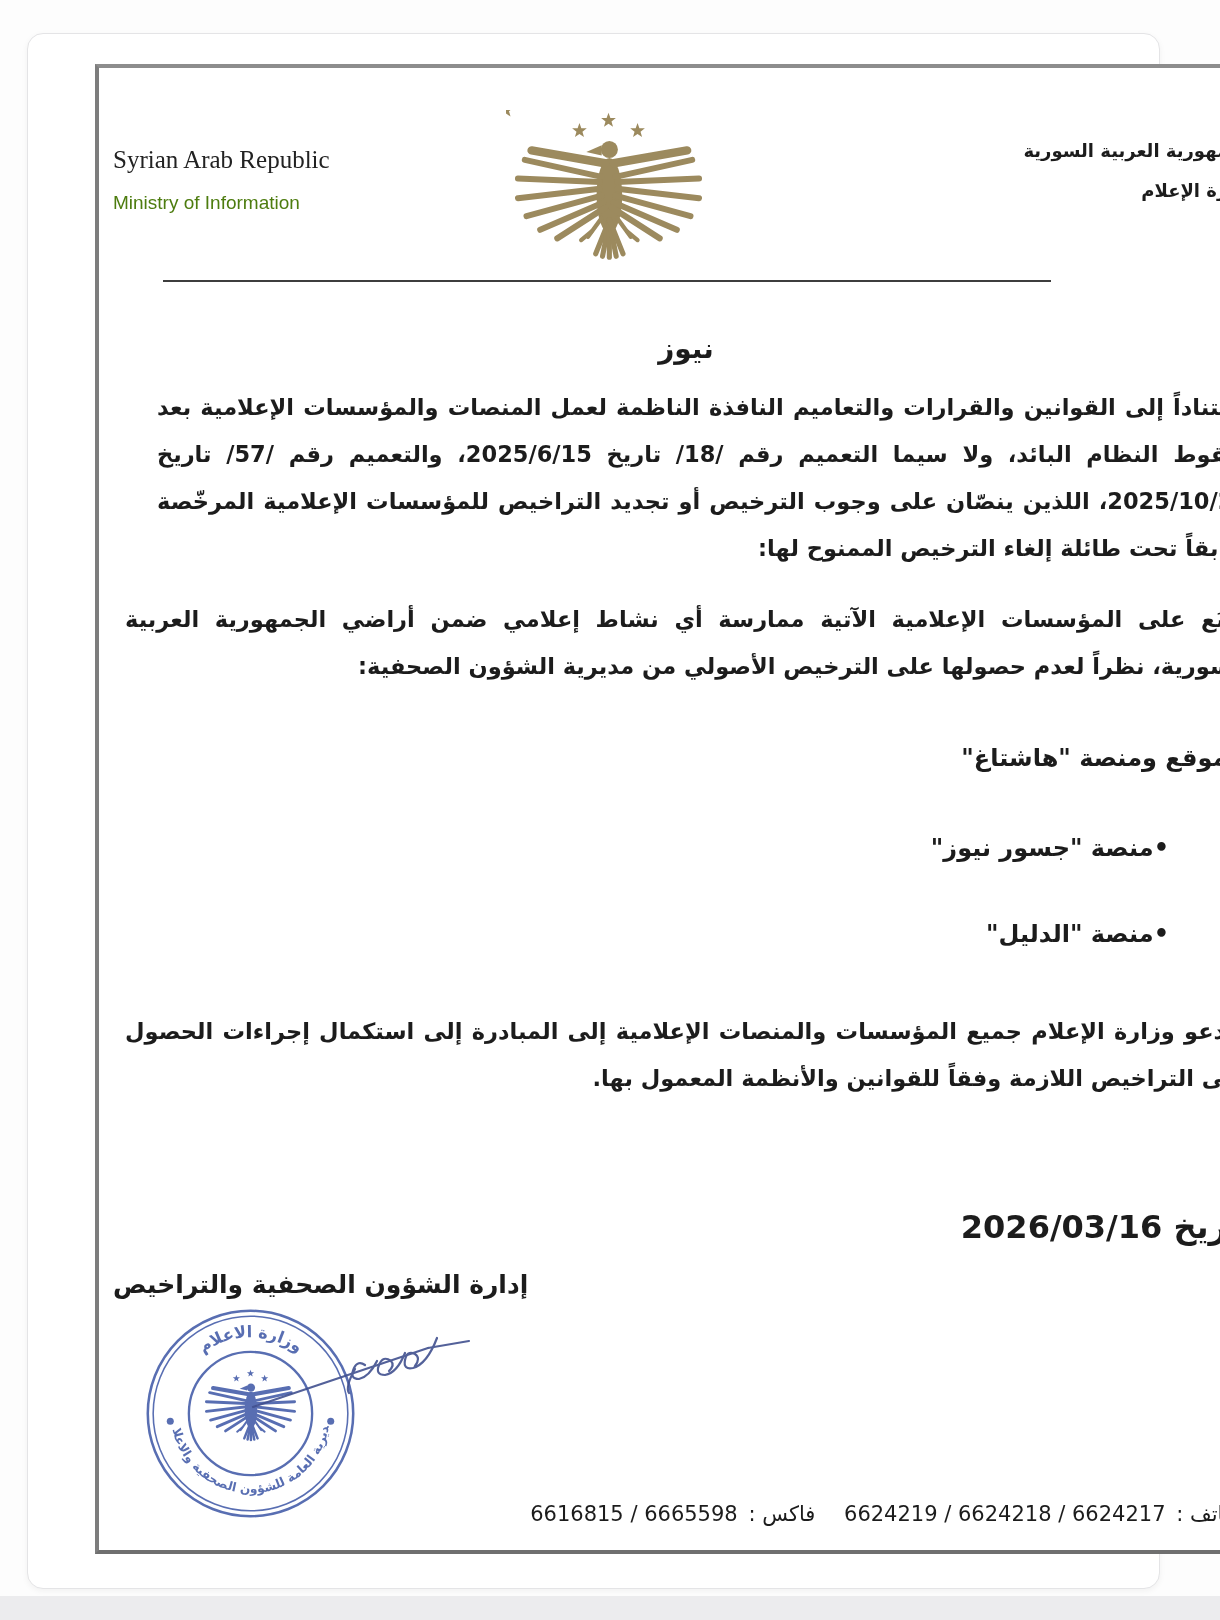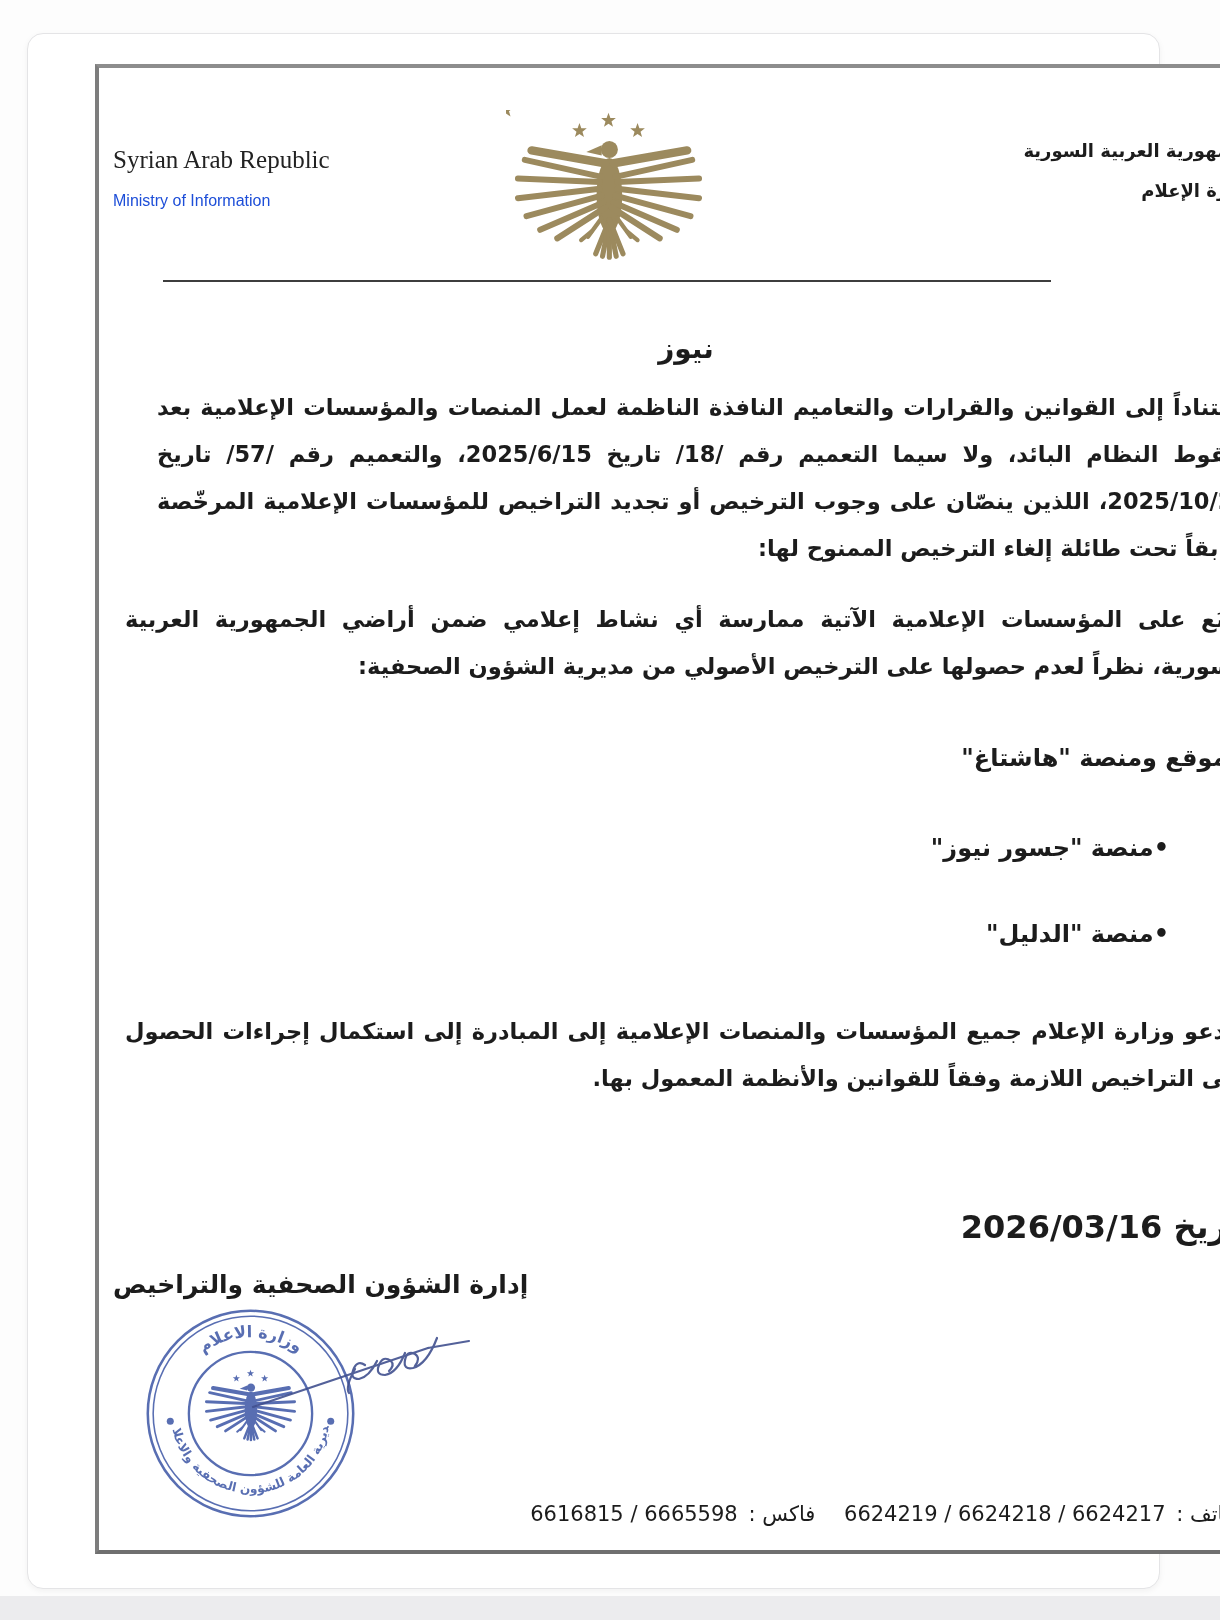--- a/index.html
+++ b/index.html
@@ -7,21 +7,21 @@
         font-family:"DejaVu Sans",sans-serif;color:#1c1c1c;}
   .bottom-strip{position:absolute;left:0;top:1596px;width:1220px;height:24px;background:#ececee;}
   .card{position:absolute;left:27px;top:33px;width:1131px;height:1554px;background:#ffffff;
         border:1px solid #e4e4e6;border-radius:16px;box-shadow:0 2px 6px rgba(0,0,0,.05);}
   .frame{position:absolute;left:95px;top:64px;width:1182px;height:1490px;box-sizing:border-box;
          background:#ffffff;border:4px solid #6f6f6f;
          border-top-color:#8d8d8d;border-left-color:#7d7d7d;}
   .frame > *{position:absolute;}
 
   .en-serif{font-family:"Liberation Serif",serif;font-size:25px;color:#222;}
-  .en-sans{font-family:"Liberation Sans",sans-serif;font-size:16px;color:#1d4ed8;}
+  .en-sans{font-family:"Liberation Sans",sans-serif;font-size:19px;color:#4d7c0f;}
   .ar{direction:rtl;font-weight:700;}
   .hdr-ar{font-size:18px;right:18px;text-align:right;}
   .divider{left:64px;top:212px;width:888px;height:2px;background:#3d3d3d;}
   .title{left:0;right:0;top:264px;text-align:center;font-size:28px;font-weight:700;direction:rtl;}
   .para{font-size:22.5px;line-height:47px;text-align:justify;direction:rtl;font-weight:700;}
   .p1{left:26px;right:24px;top:316px;margin-left:32px;}
   .p2{left:26px;right:24px;top:528px;}
   .p34{left:26px;right:24px;top:940px;line-height:47.5px;}
   .bullet{font-size:24px;font-weight:700;direction:rtl;white-space:nowrap;}
   .b1{right:22px;top:676px;}

